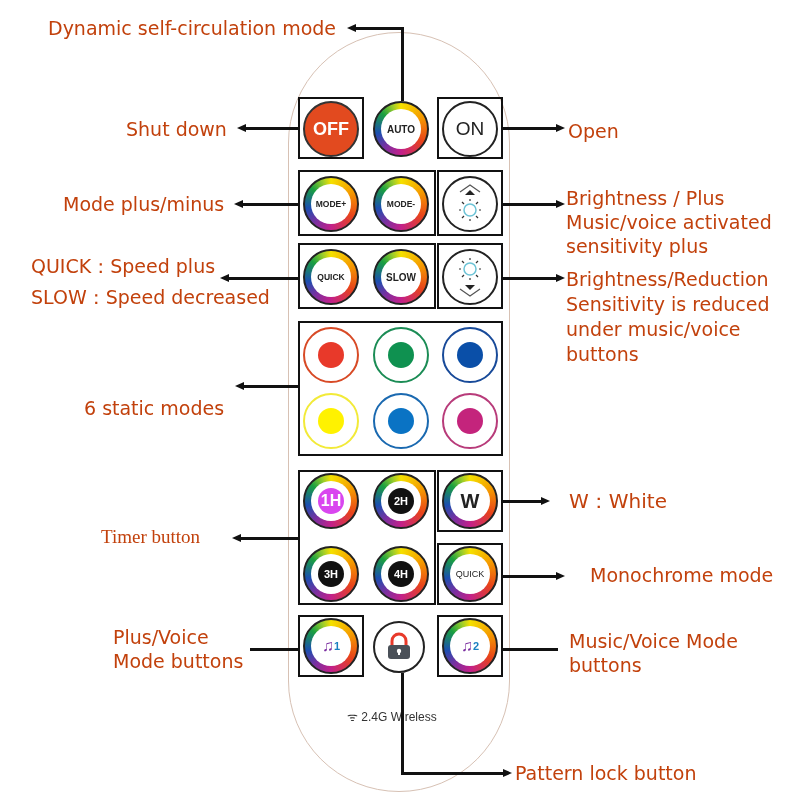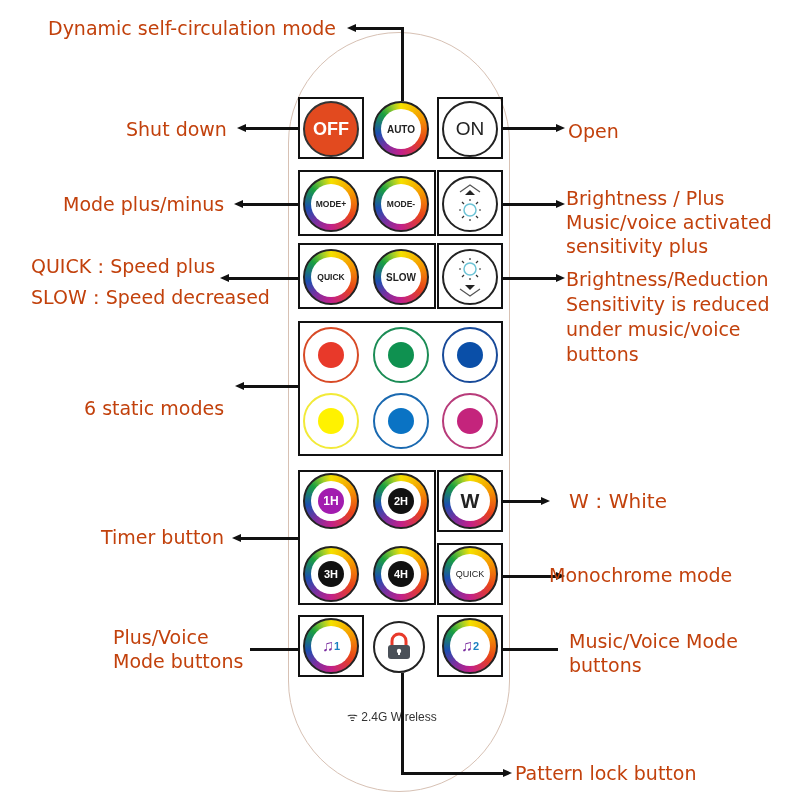--- a/index.html
+++ b/index.html
@@ -103,21 +103,21 @@
     <div class="btn" style="left: 373px; top: 393px; border: 2px solid rgb(26, 105, 176); background: rgb(255, 255, 255);">
       <div class="dot" style="background: rgb(10, 115, 196);"></div>
     </div>
     <div class="btn" style="left: 442px; top: 393px; border: 2px solid rgb(184, 59, 122); background: rgb(255, 255, 255);">
       <div class="dot" style="background: rgb(196, 36, 124);"></div>
     </div>
   </div>
 
 <div class="btn rainbow" style="left:303px;top:473px;">
     <div class="inner" style="background:#fff;">
-      <div style="width:26px;height:26px;border-radius:50%;background:#a21caf;color:#fff;font-size:12px;display:flex;align-items:center;justify-content:center;">1H</div>
+      <div style="width:26px;height:26px;border-radius:50%;background:#d946ef;color:#fff;font-size:16px;display:flex;align-items:center;justify-content:center;">1H</div>
     </div>
   </div>
 <div class="btn rainbow" style="left:373px;top:473px;">
     <div class="inner">
       <div style="width:26px;height:26px;border-radius:50%;background:#111;color:#fff;font-size:11px;display:flex;align-items:center;justify-content:center;">2H</div>
     </div>
   </div>
 <div class="btn rainbow" style="left:303px;top:546px;">
     <div class="inner">
       <div style="width:26px;height:26px;border-radius:50%;background:#111;color:#fff;font-size:11px;display:flex;align-items:center;justify-content:center;">3H</div>
@@ -210,22 +210,22 @@
 <div class="lbl" style="left:31px;top:254px;">QUICK：Speed plus</div>
 <div class="lbl" style="left:31px;top:285px;">SLOW：Speed decreased</div>
 <div class="lbl" style="left:566px;top:267px;line-height:25px;">
   <div>Brightness/Reduction</div>
   <div>Sensitivity is reduced</div>
   <div>under music/voice</div>
   <div>buttons</div>
 </div>
 <div class="lbl" style="left:84px;top:373px;margin-top:23px;">6 static modes</div>
 <div class="lbl" style="left:569px;top:489px;font-size:20px;">W：White</div>
-<div class="lbl" style="left:101px;top:525px;">Timer button</div>
-<div class="lbl" style="left:549px;top:563px;">Monochrome mode</div>
+<div class="lbl" style="left:101px;top:525px;font-family:Liberation Serif, serif;">Timer button</div>
+<div class="lbl" style="left:590px;top:563px;">Monochrome mode</div>
 <div class="lbl" style="left:113px;top:625px;">
   <div>Plus/Voice</div>
   <div>Mode buttons</div>
 </div>
 <div class="lbl" style="left:569px;top:629px;">
   <div>Music/Voice Mode</div>
   <div>buttons</div>
 </div>
 <div class="lbl" style="left:515px;top:761px;">Pattern lock button</div>
 

